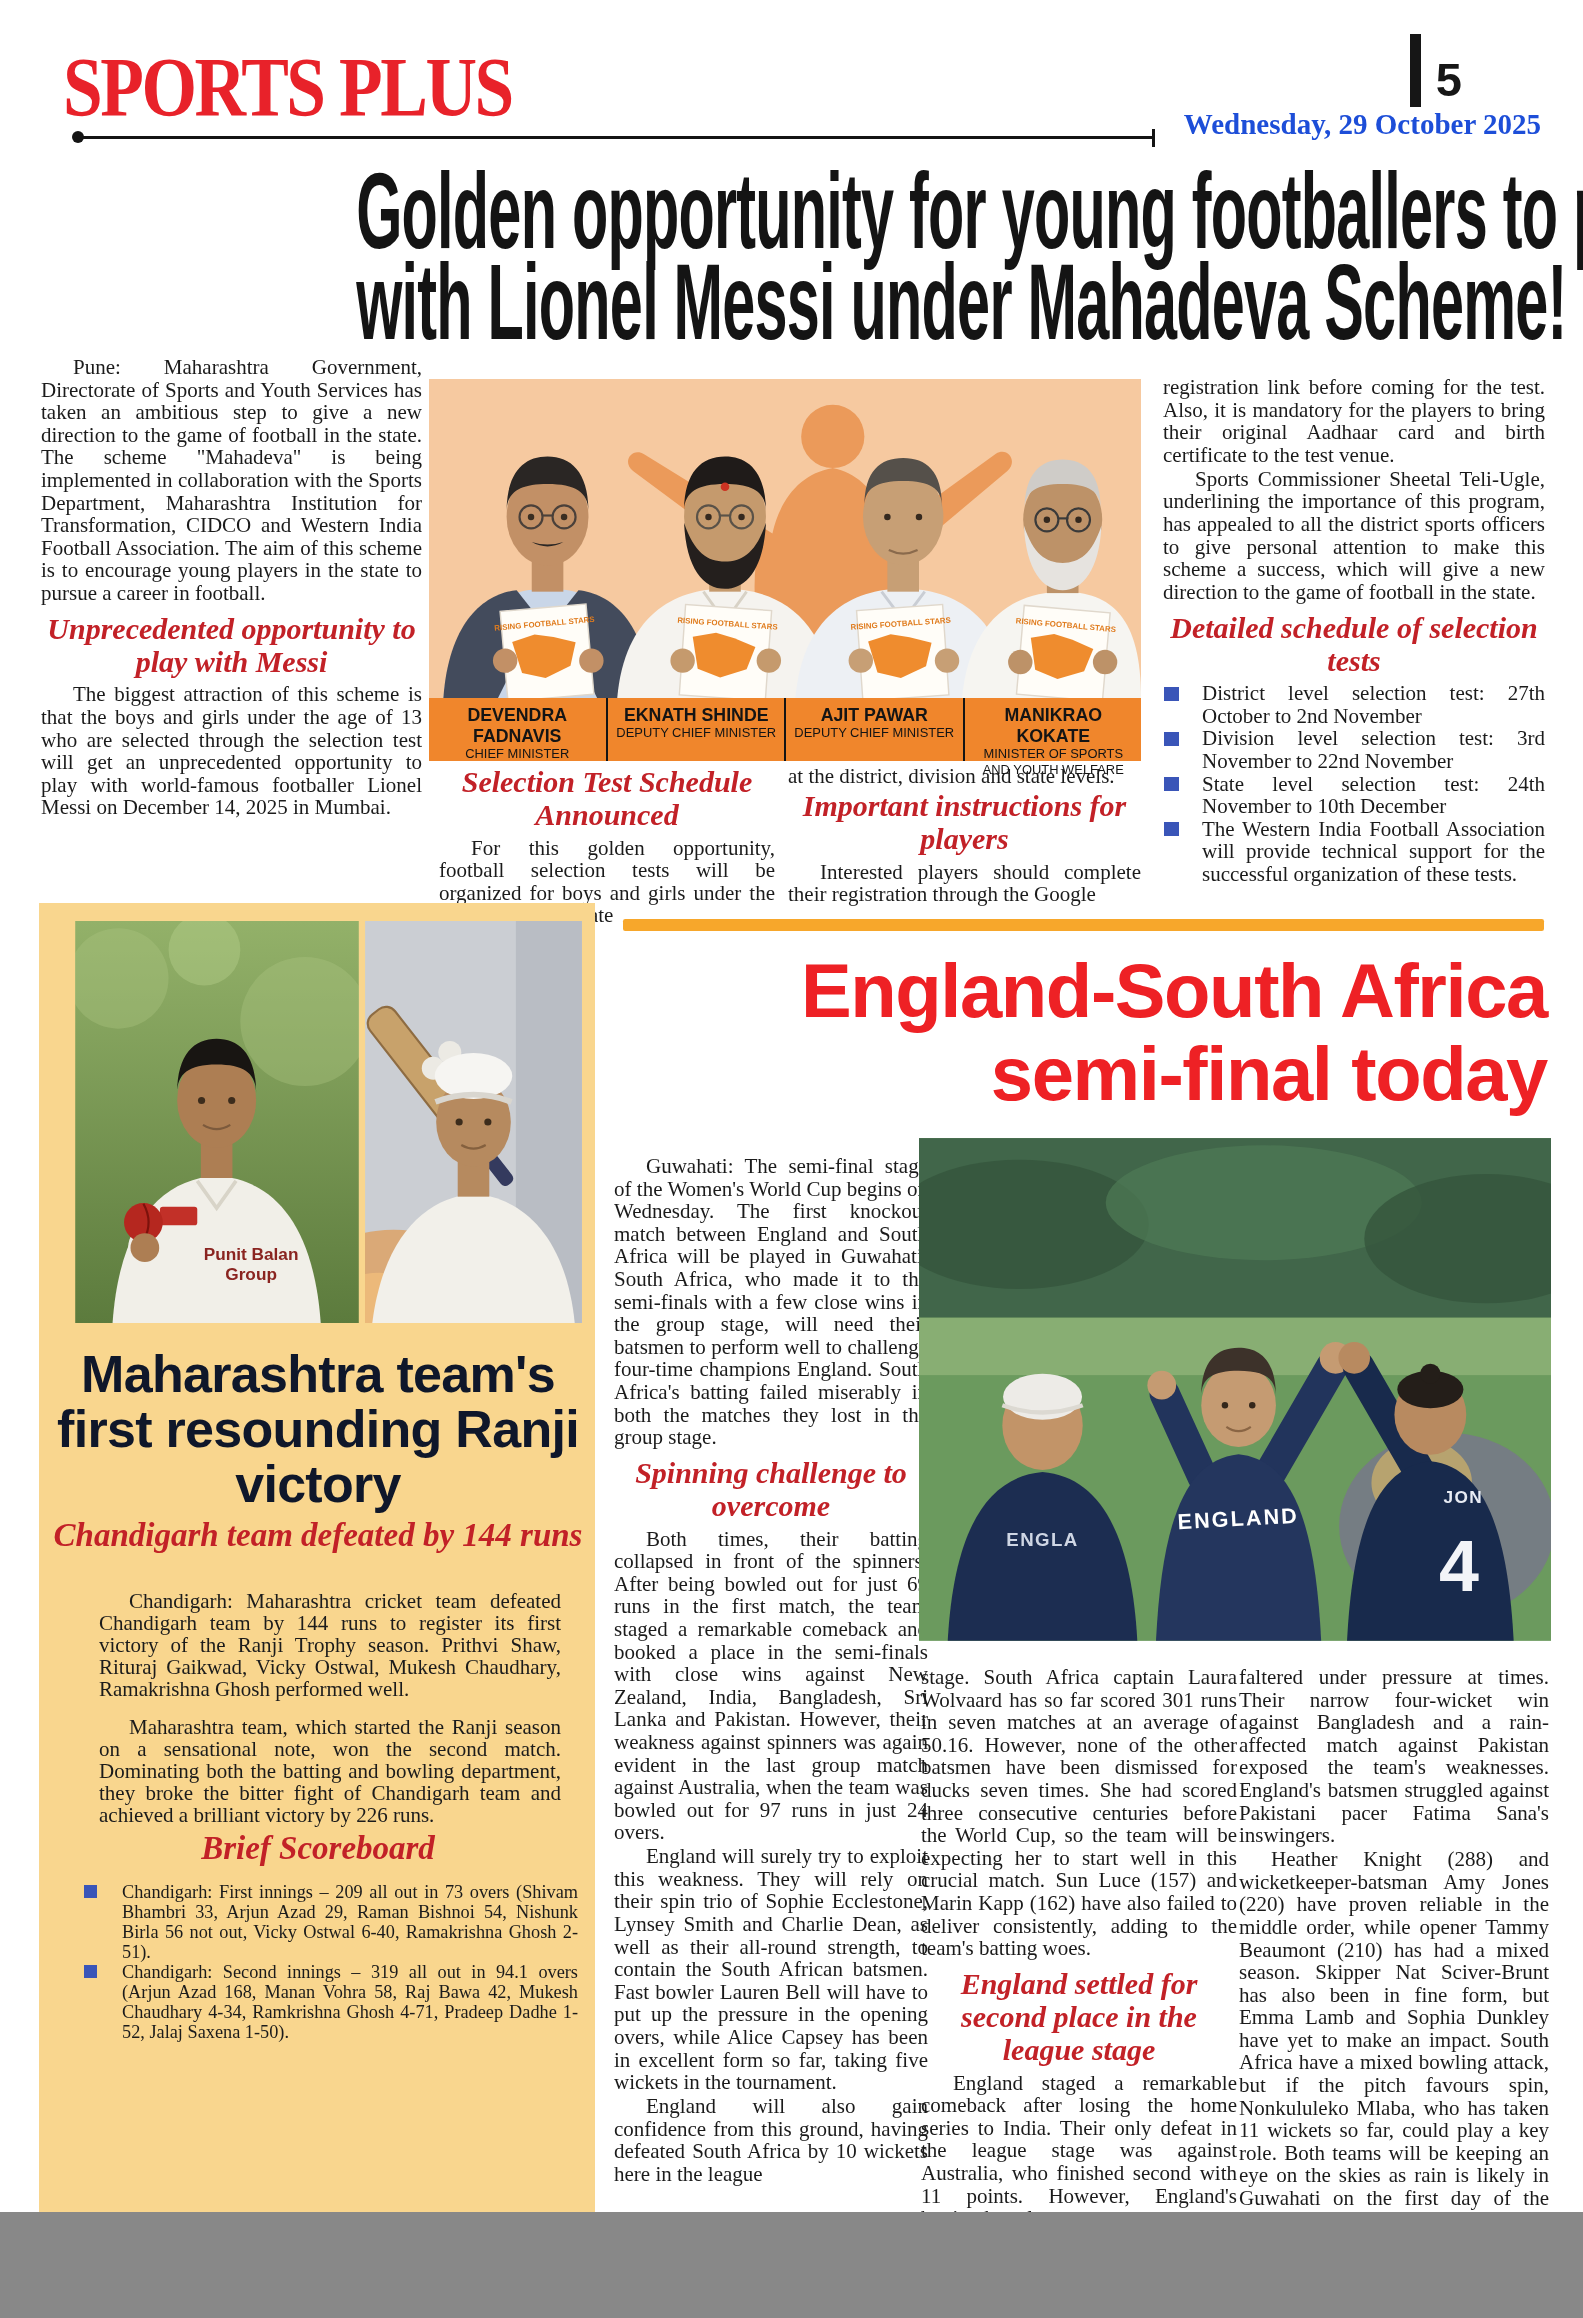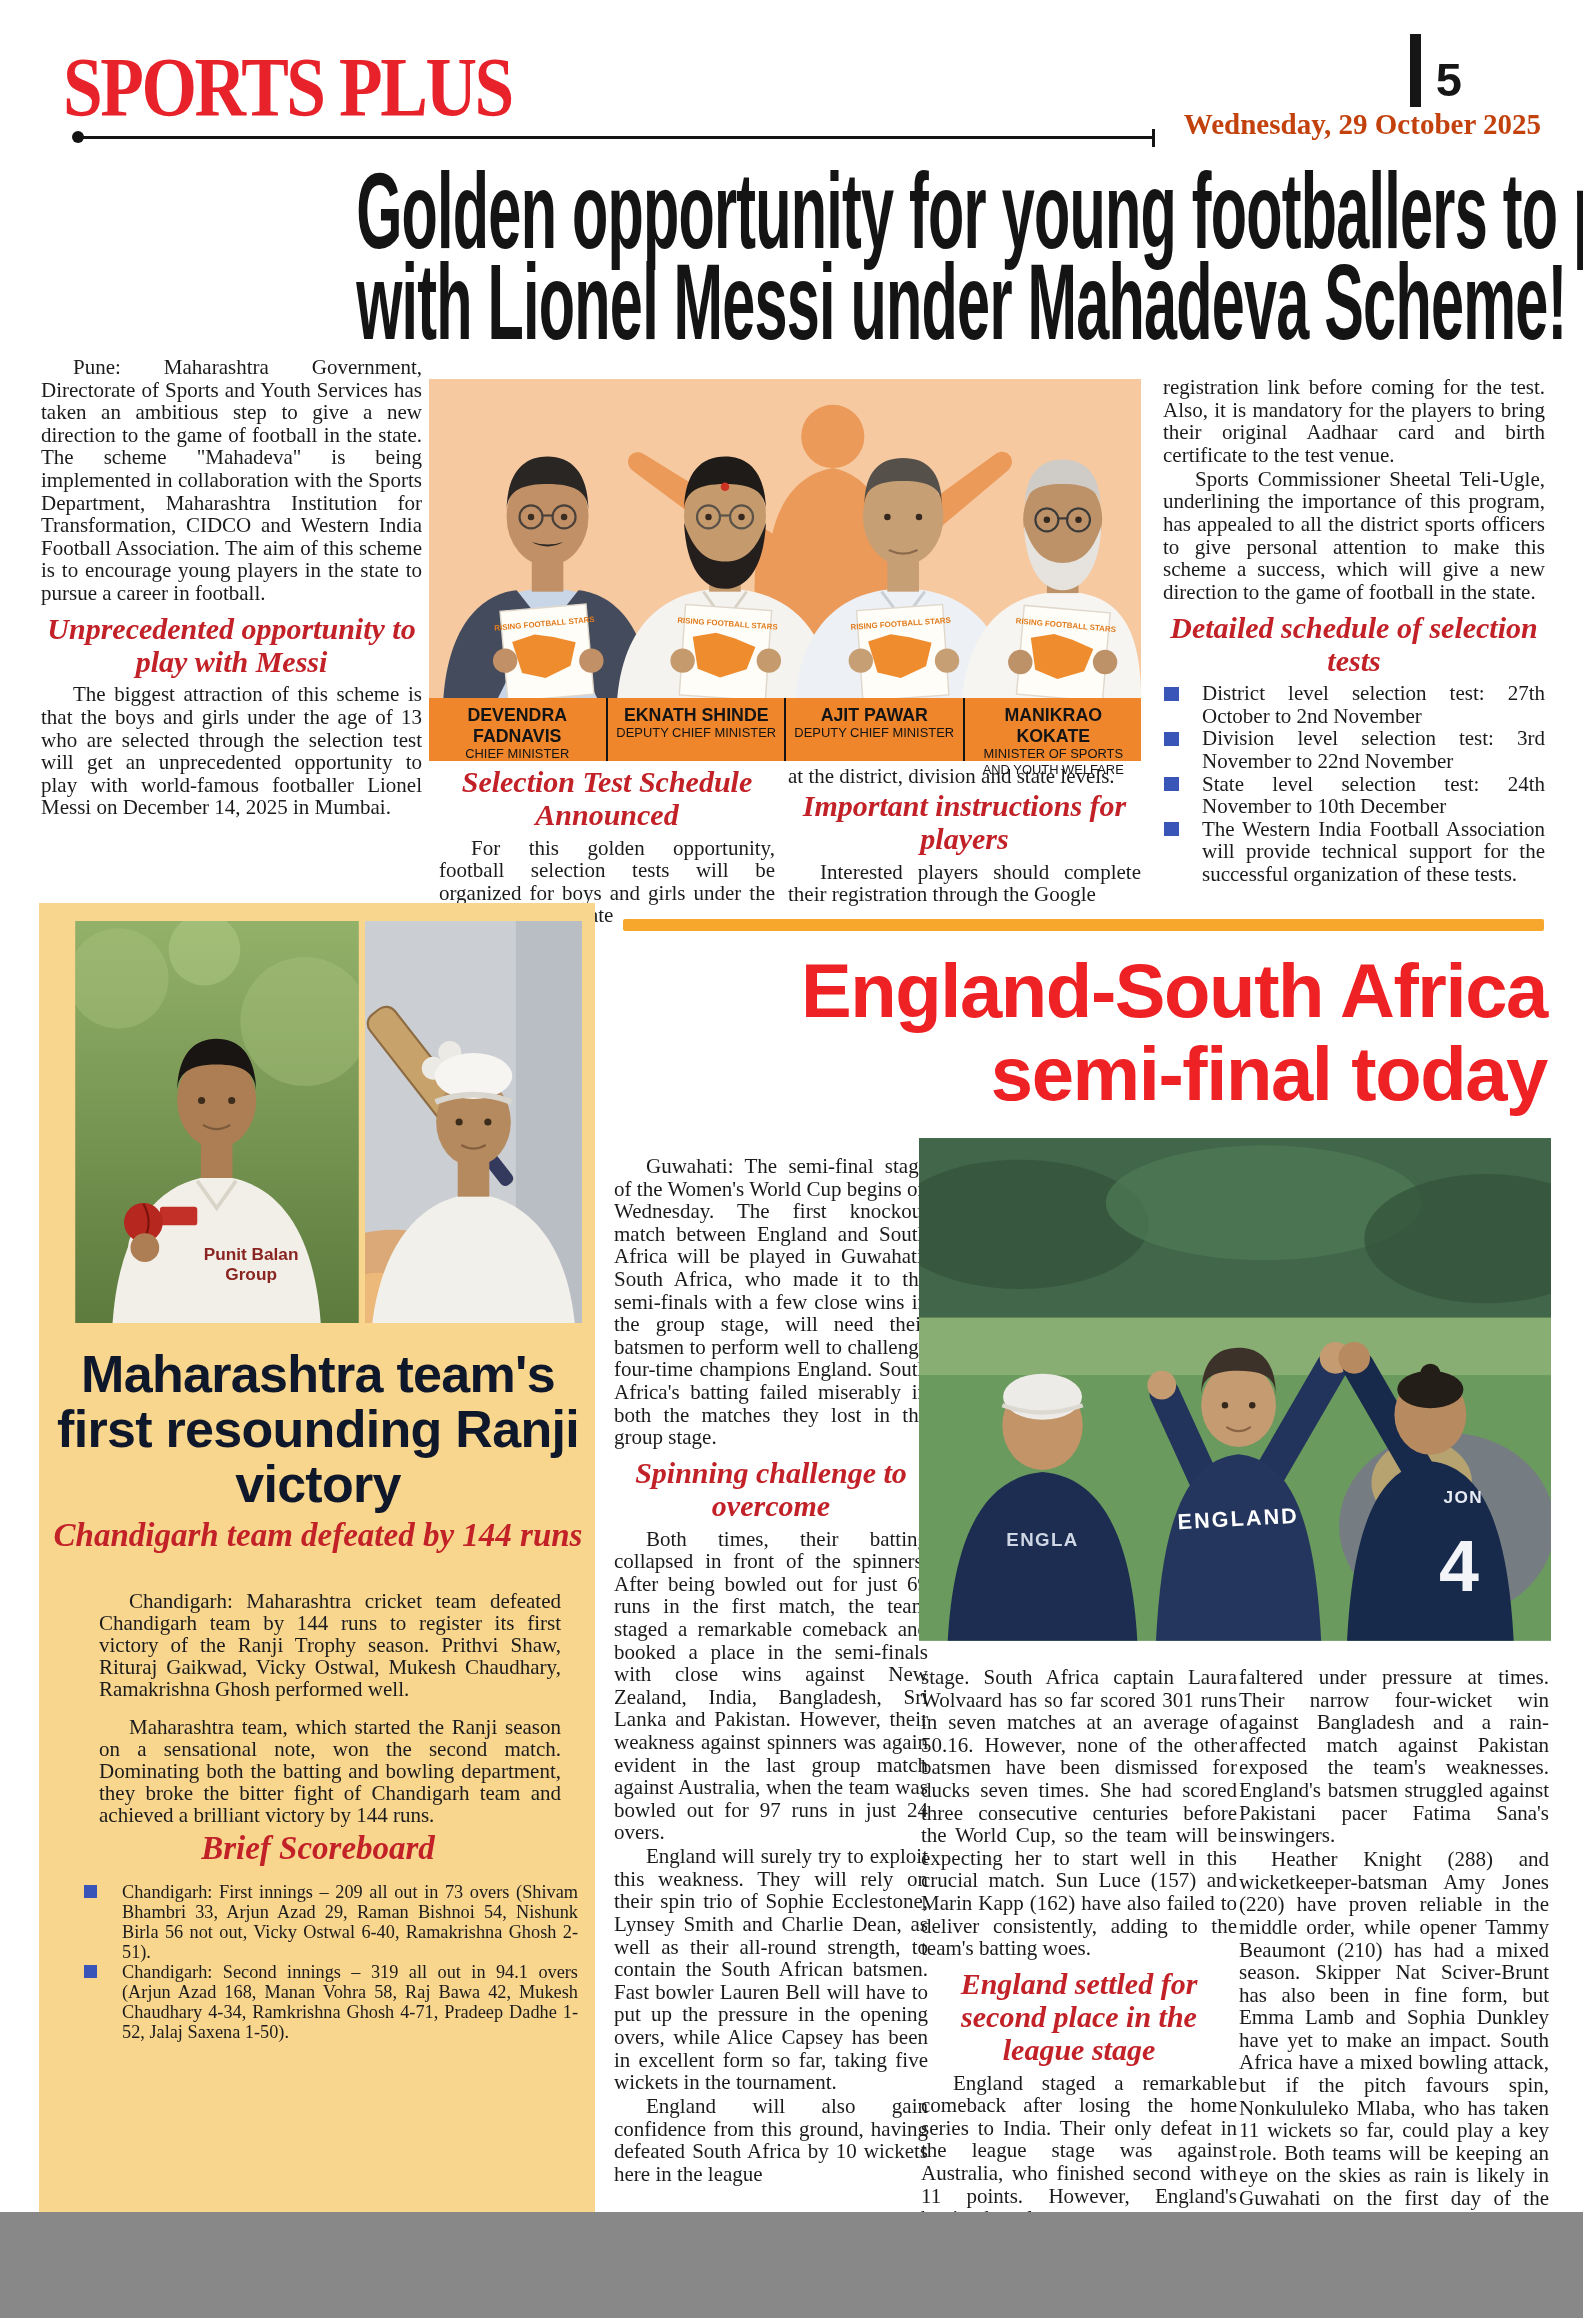--- a/index.html
+++ b/index.html
@@ -7,21 +7,21 @@
         font-family:"Liberation Serif",serif;color:#1b1b1b;margin:0 auto;}
   .abs{position:absolute;}
 
   
   .masthead{left:63px;top:45px;font-family:"Liberation Serif",serif;font-weight:bold;
     font-size:85px;line-height:1;color:#e8222a;transform:scaleX(.84);transform-origin:left top;
     letter-spacing:-2.9px;white-space:nowrap;}
   .pageno{right:121px;top:34px;display:flex;gap:14.4px;align-items:flex-start;}
   .pageno-bar{width:11.5px;height:73px;background:#161616;}
   .pageno-num{font-family:"Liberation Sans",sans-serif;font-weight:700;font-size:47px;line-height:1;margin-top:21.5px;color:#161616;}
-  .dateline{right:42px;top:108px;font-weight:bold;font-size:29px;white-space:nowrap;color:#c2410c;}
+  .dateline{right:42px;top:108px;font-weight:bold;font-size:29px;white-space:nowrap;color:#1d4ed8;}
   .rule{left:80px;top:136px;width:1073px;height:2.9px;background:#141414;}
   .rule-dot{left:72px;top:131px;width:12.2px;height:12.2px;border-radius:50%;background:#141414;}
   .rule-tick{left:1152px;top:129px;width:2.9px;height:18px;background:#141414;}
 
   
   .headline{left:0;width:1583px;top:165px;text-align:center;color:#141414;
     font-family:"Liberation Sans",sans-serif;font-weight:700;}
   .headline span{display:block;font-size:108px;line-height:91px;transform:scaleX(.55);
     transform-origin:center top;white-space:nowrap;letter-spacing:-1.4px;}
 
@@ -296,21 +296,21 @@
       <circle cx="131" cy="280" r="5" fill="#3c2c1c"></circle>
         <circle cx="171" cy="280" r="5" fill="#3c2c1c"></circle>
       <path d="M134,312 Q151,322 168,312" stroke="#84603e" stroke-width="3" fill="none"></path>
     </svg>
   </div>
 
   <div class="abs ranji-head">Maharashtra team's first resounding Ranji victory</div>
   <div class="abs ranji-sub">Chandigarh team defeated by 144 runs</div>
   <div class="abs ranji-body">
     <p>Chandigarh: Maharashtra cricket team defeated Chandigarh team by 144 runs to register its first victory of the Ranji Trophy season. Prithvi Shaw, Rituraj Gaikwad, Vicky Ostwal, Mukesh Chaudhary, Ramakrishna Ghosh performed well.</p>
-    <p>Maharashtra team, which started the Ranji season on a sensational note, won the second match. Dominating both the batting and bowling department, they broke the bitter fight of Chandigarh team and achieved a brilliant victory by 144 runs.</p>
+    <p>Maharashtra team, which started the Ranji season on a sensational note, won the second match. Dominating both the batting and bowling department, they broke the bitter fight of Chandigarh team and achieved a brilliant victory by 226 runs.</p>
   </div>
   <div class="abs brief-head">Brief Scoreboard</div>
   <ul class="abs blist scorelist">
     <li><span class="sq"></span><span>Chandigarh: First innings – 209 all out in 73 overs (Shivam Bhambri 33, Arjun Azad 29, Raman Bishnoi 54, Nishunk Birla 56 not out, Vicky Ostwal 6-40, Ramakrishna Ghosh 2-51).</span></li>
     <li><span class="sq"></span><span>Chandigarh: Second innings – 319 all out in 94.1 overs (Arjun Azad 168, Manan Vohra 58, Raj Bawa 42, Mukesh Chaudhary 4-34, Ramkrishna Ghosh 4-71, Pradeep Dadhe 1-52, Jalaj Saxena 1-50).</span></li>
   </ul>
 
   <div class="abs sf-bar"></div>
   <div class="abs sf-headline">
     <div>England-South Africa</div>

